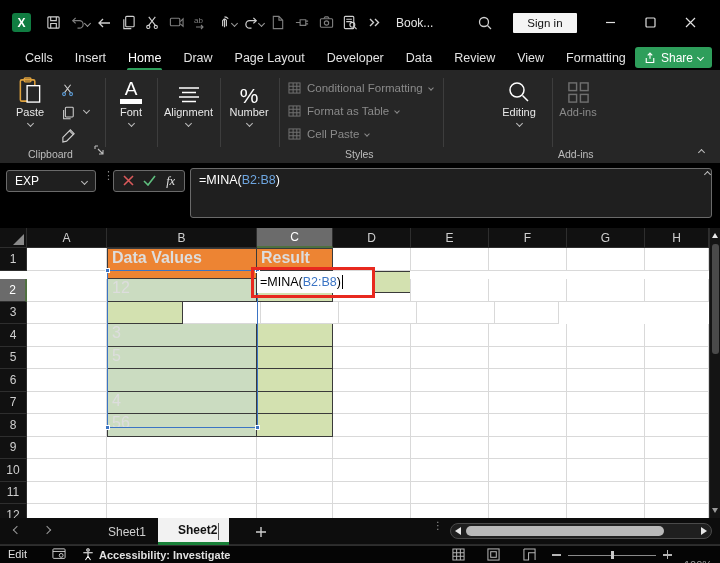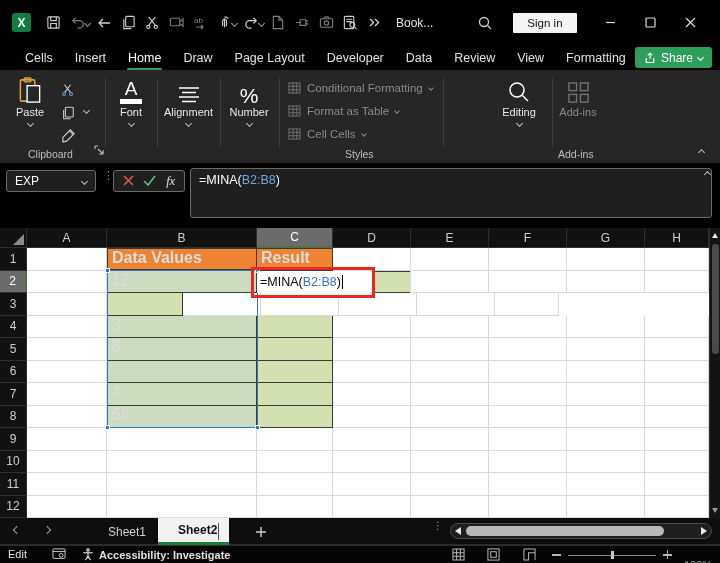--- a/index.html
+++ b/index.html
@@ -397,21 +397,21 @@
           <span>Format as Table</span>
           <span class="chev"></span>
         </div>
         <div class="styles-item" style="top: 58px;">
           <span class="mini-ic">
             <svg width="13" height="12" viewBox="0 0 14 13" fill="none" stroke="currentColor" stroke-width="1.1">
               <rect x="1" y="1" width="12" height="11"></rect>
               <path d="M1 4.6h12M1 8.3h12M5.5 1v11M9.5 1v11"></path>
             </svg>
           </span>
-          <span>Cell Cells</span>
+          <span>Cell Paste</span>
           <span class="chev"></span>
         </div>
       </div>
     <span class="grouplabel" style="left:345px">Styles</span>
     <div class="rsep" style="left:443px"></div>
 
     <div class="bigbtn" style="left:496px;width:46px">
       <span class="icon">
         <svg width="24" height="24" viewBox="0 0 24 24" fill="none" stroke="#fff" stroke-width="1.5">
             <circle cx="10" cy="10" r="7"></circle>
@@ -470,21 +470,21 @@
           <div class="gc hdr sel" style="width: 76px; height: 20px;">C</div>
           <div class="gc hdr" style="width: 78px; height: 20px;">D</div>
           <div class="gc hdr" style="width: 78px; height: 20px;">E</div>
           <div class="gc hdr" style="width: 78px; height: 20px;">F</div>
           <div class="gc hdr" style="width: 78px; height: 20px;">G</div>
           <div class="gc hdr" style="width: 64px; height: 20px;">H</div>
         </div>
         <div class="grow">
           <div class="gc hdr rowhdr" style="width: 27px; height: 22.5px;">1</div>
           <div class="cell" style="width: 80px; height: 22.5px;"></div>
-          <div class="cell orange first" style="width: 150px; height: 22px;">Data Values</div>
+          <div class="cell orange first" style="width: 150px; height: 31px;">Data Values</div>
           <div class="cell orange" style="width: 76px; height: 22.5px;">Result</div>
           <div class="cell" style="width: 78px; height: 22.5px;"></div>
           <div class="cell" style="width: 78px; height: 22.5px;"></div>
           <div class="cell" style="width: 78px; height: 22.5px;"></div>
           <div class="cell" style="width: 78px; height: 22.5px;"></div>
           <div class="cell" style="width: 64px; height: 22.5px;"></div>
         </div>
         <div class="grow">
           <div class="gc hdr rowhdr sel" style="width: 27px; height: 22.5px;">2</div>
           <div class="cell" style="width: 80px; height: 22.5px;"></div>

